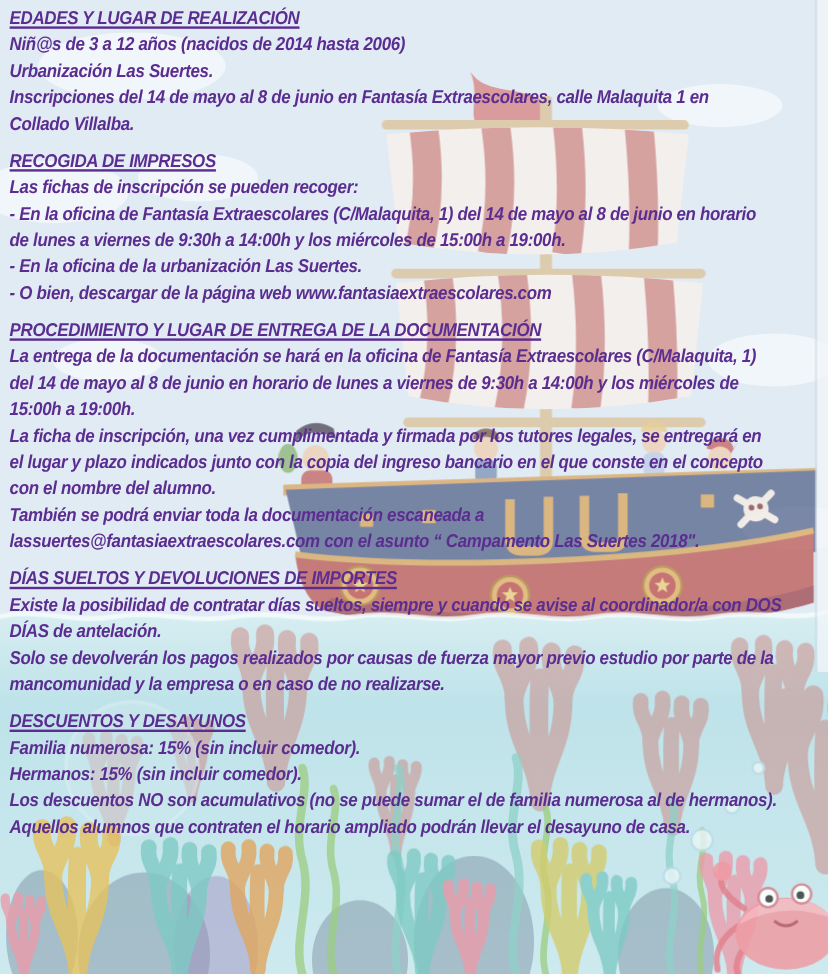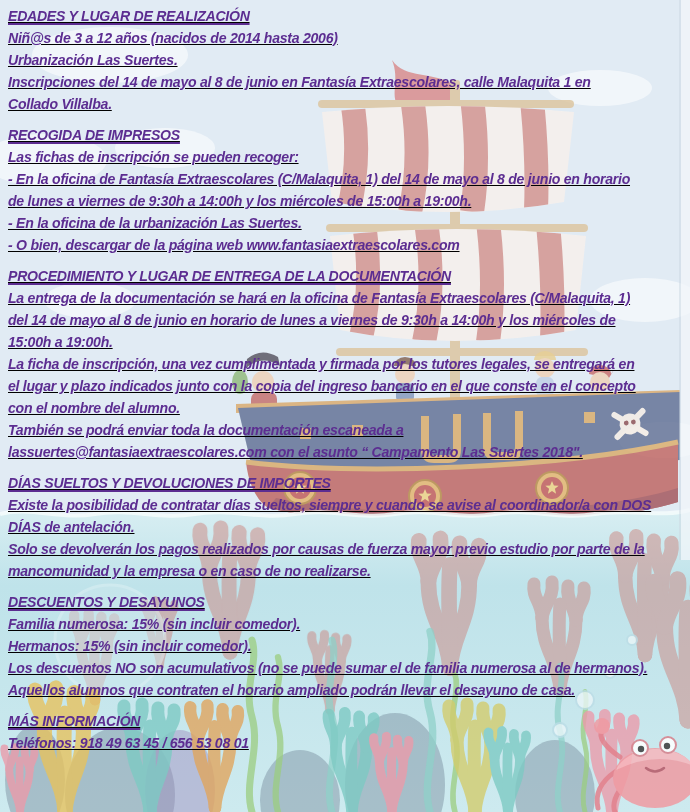--- a/index.html
+++ b/index.html
@@ -4,21 +4,21 @@
 <style>
   html,body{margin:0;padding:0;}
   body{
     width:690px;height:812px;overflow:hidden;
     font-family:"Liberation Sans",sans-serif;
     background:#e1ebf4;
   }
   .page{position:relative;width:690px;height:812px;overflow:hidden;}
   .bg{position:absolute;left:0;top:0;width:690px;height:812px;z-index:1;}
   .content{position:absolute;left:0;top:0;right:0;bottom:0;padding:5px 0 0 8px;z-index:2;}
-  section{margin:0 0 9px 0;text-decoration:underline;}
+  section{margin:0 0 9px 0;}
   .hd,.line{
     margin:0;
     font-size:15.5px;
     font-weight:bold;
     font-style:italic;
     color:#5c2d91;
     line-height:22px;
     letter-spacing:-0.3px;
     white-space:nowrap;
     transform:scaleX(0.91);
@@ -278,20 +278,16 @@
     </section>
 
     <section>
       <h2 class="hd">DESCUENTOS Y DESAYUNOS</h2>
       <div class="line">Familia numerosa: 15% (sin incluir comedor).</div>
       <div class="line">Hermanos: 15% (sin incluir comedor).</div>
       <div class="line">Los descuentos NO son acumulativos (no se puede sumar el de familia numerosa al de hermanos).</div>
       <div class="line">Aquellos alumnos que contraten el horario ampliado podrán llevar el desayuno de casa.</div>
     </section>
 
-    <section>
-      <h2 class="hd">MÁS INFORMACIÓN</h2>
-      <div class="line">Teléfonos: 918 49 63 45 / 656 53 08 01</div>
-    </section>
 
 
   </div>
 </div>
 
 </body></html>

